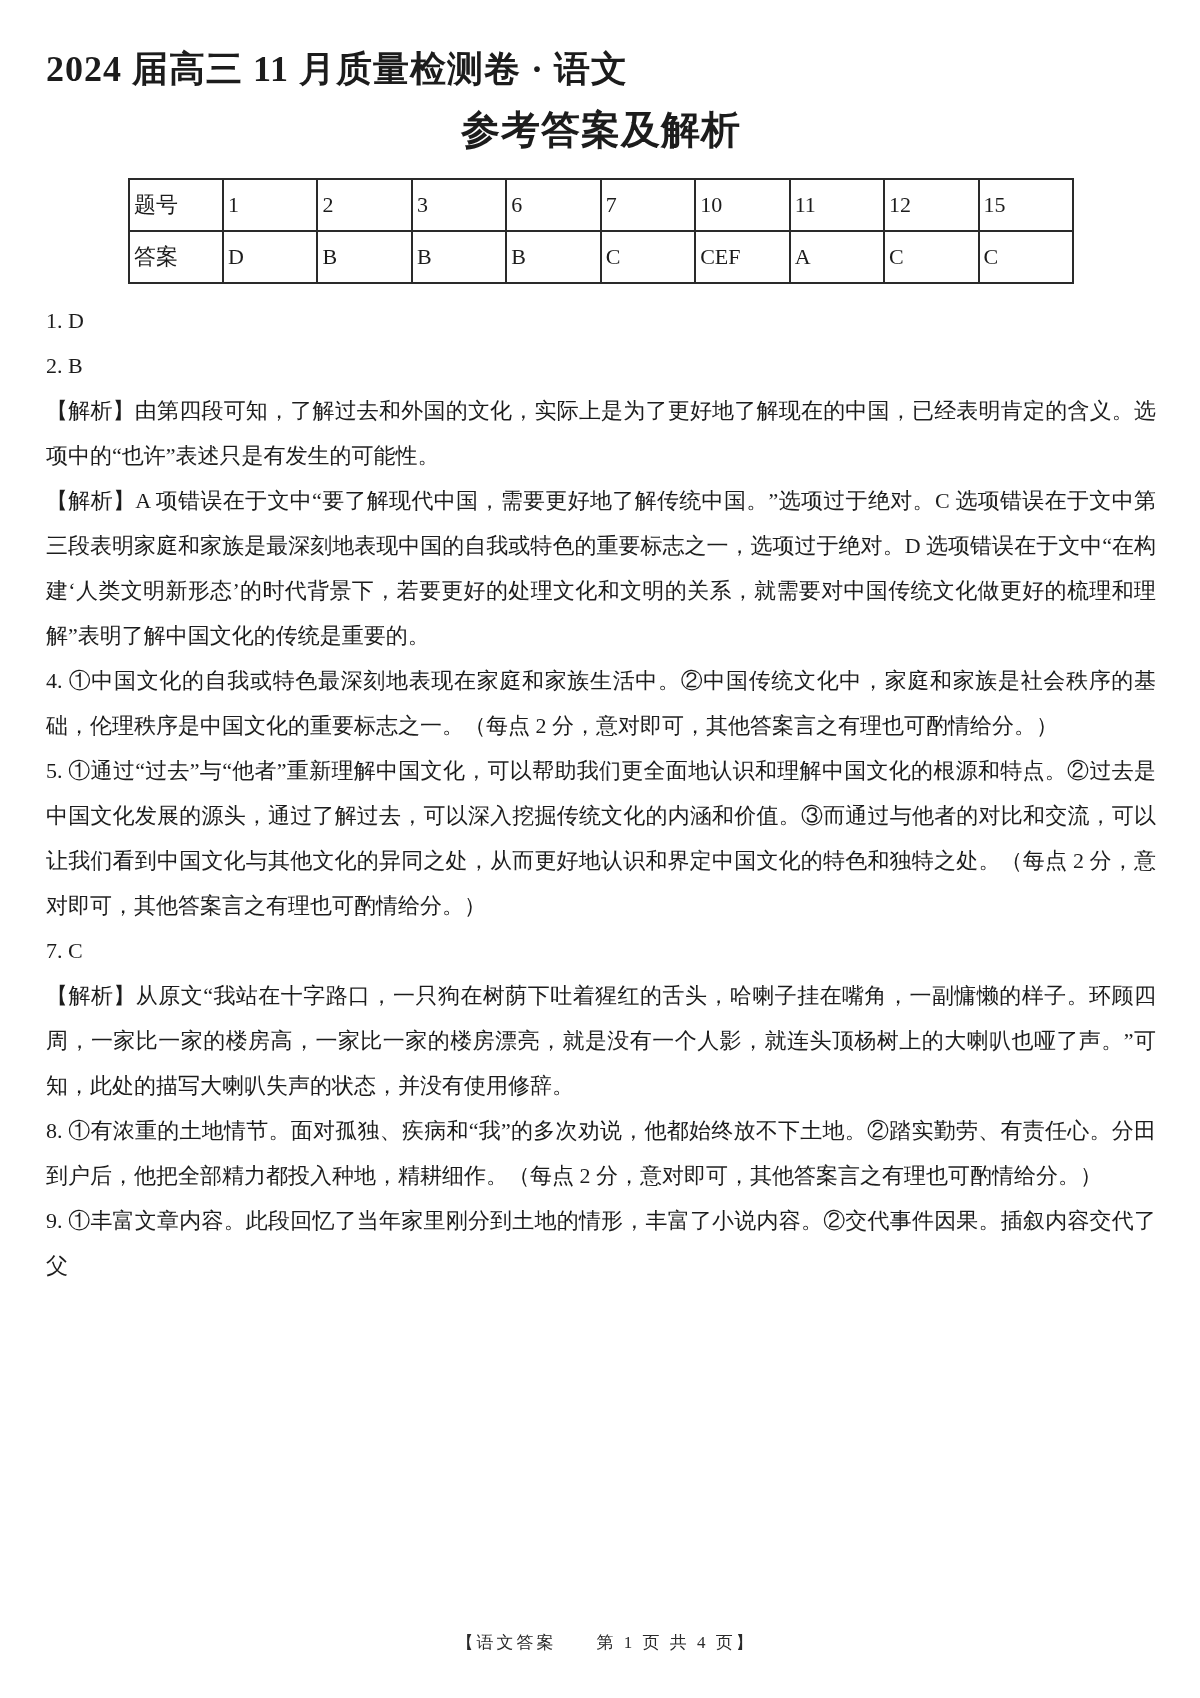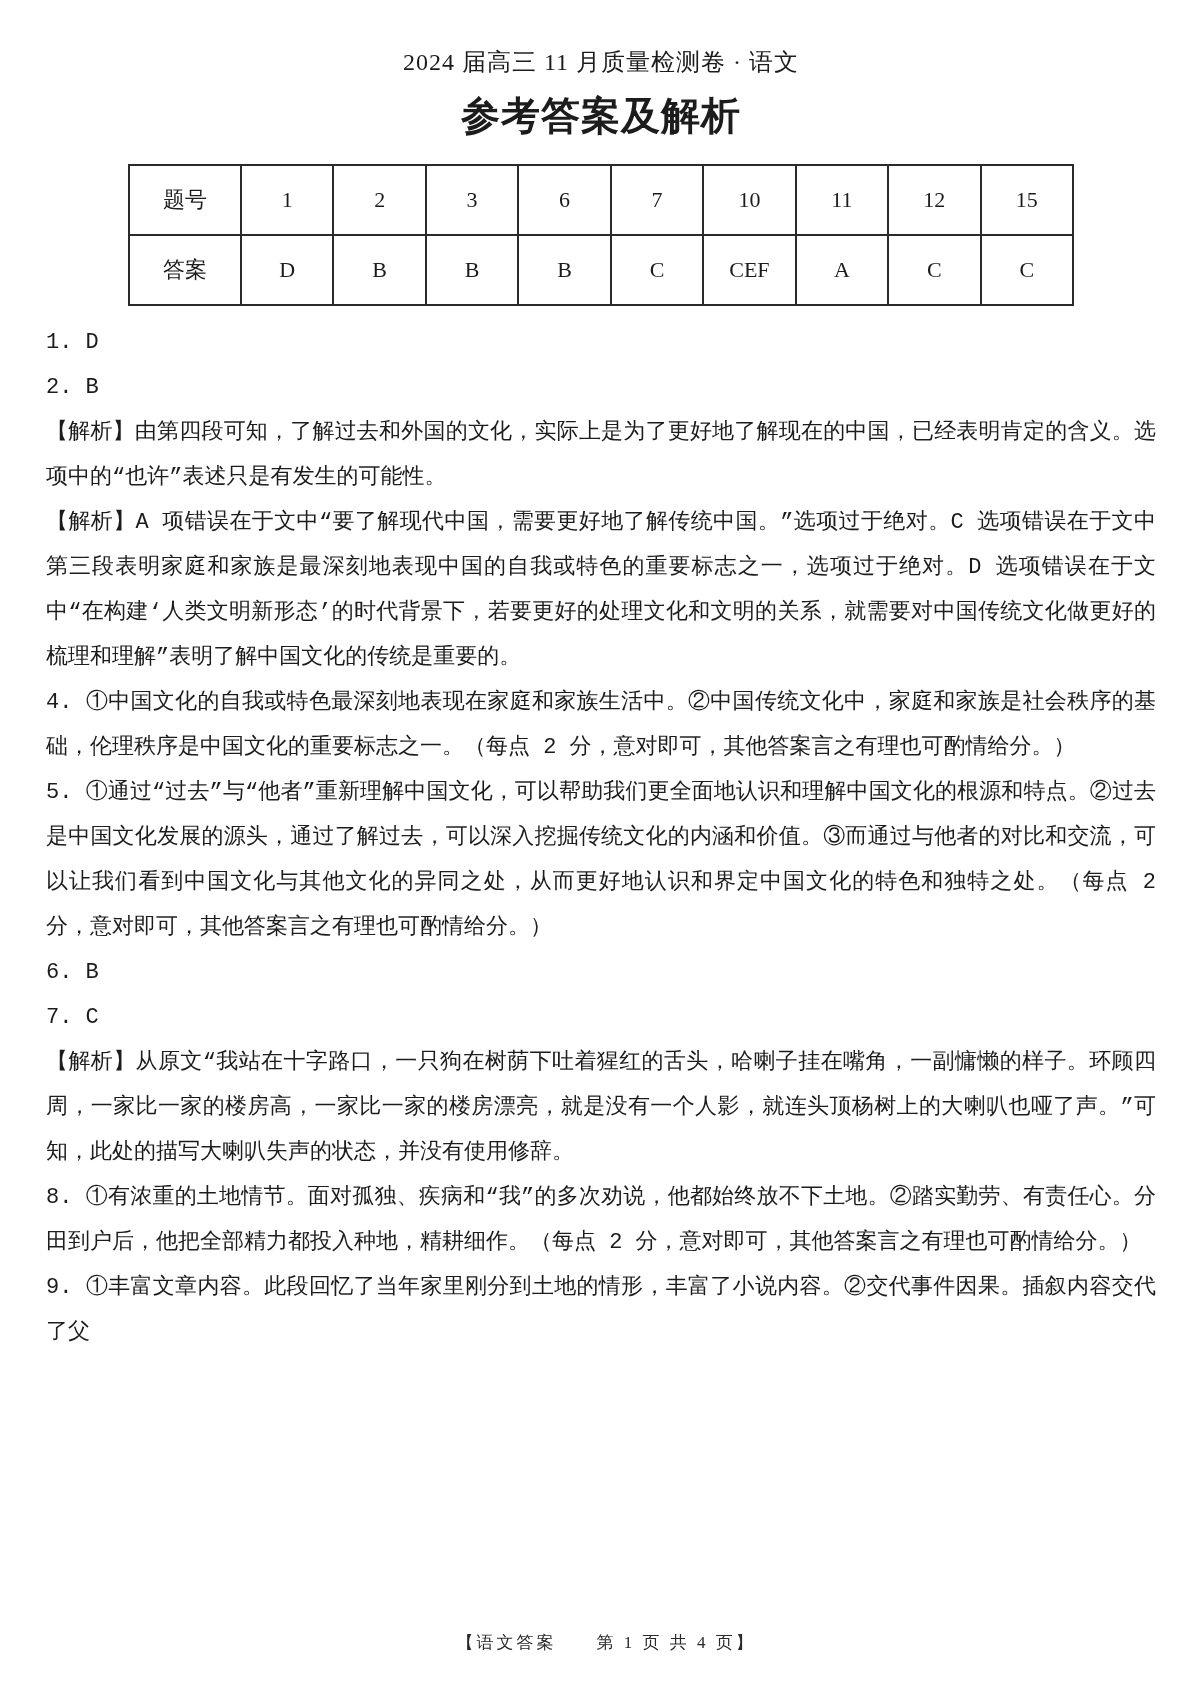--- a/index.html
+++ b/index.html
@@ -12,23 +12,22 @@
     height: 1698px;
     position: relative;
     font-family: "Liberation Serif", "DejaVu Serif", serif;
     color: #1c1c1c;
     overflow: hidden;
   }
   .page {
     padding: 40px 44px 0 46px;
   }
   .doc-title {
-    text-align: center;
-    font-size: 24px;
-    font-weight: normal;
+    font-size: 36px;
+    font-weight: bold;
     letter-spacing: 1px;
     margin: 8px 0 16px 0;
     line-height: 1.2;
   }
   .doc-subtitle {
     text-align: center;
     font-size: 39px;
     font-weight: bold;
     letter-spacing: 1px;
     margin: 0 0 24px 0;
@@ -36,33 +35,31 @@
   }
   table.answer-table {
     border-collapse: collapse;
     table-layout: fixed;
     width: 946px;
     margin: 0 auto 14px auto;
   }
   table.answer-table td {
     border: 2px solid #2a2a2a;
     height: 42px;
-    text-align: center;
     vertical-align: middle;
     font-size: 22px;
-    padding: 13px;
+    padding: 4px;
     margin-top: 32px;
   }
   td.row-label {
     width: 84px;
     font-size: 21px;
   }
   .content {
     margin-top: 10px;
-    font-family: Liberation Mono, monospace;
   }
   .para {
     font-size: 22px;
     line-height: 45px;
     text-align: justify;
     text-justify: inter-ideograph;
     margin: 0;
     word-break: break-all;
   }
   .footer {
@@ -113,21 +110,20 @@
     </tbody>
   </table>
 
   <div class="content">
     <p class="para">1. D</p>
     <p class="para">2. B</p>
     <p class="para">【解析】由第四段可知，了解过去和外国的文化，实际上是为了更好地了解现在的中国，已经表明肯定的含义。选项中的“也许”表述只是有发生的可能性。</p>
     <p class="para">【解析】A 项错误在于文中“要了解现代中国，需要更好地了解传统中国。”选项过于绝对。C 选项错误在于文中第三段表明家庭和家族是最深刻地表现中国的自我或特色的重要标志之一，选项过于绝对。D 选项错误在于文中“在构建‘人类文明新形态’的时代背景下，若要更好的处理文化和文明的关系，就需要对中国传统文化做更好的梳理和理解”表明了解中国文化的传统是重要的。</p>
     <p class="para">4. ①中国文化的自我或特色最深刻地表现在家庭和家族生活中。②中国传统文化中，家庭和家族是社会秩序的基础，伦理秩序是中国文化的重要标志之一。（每点 2 分，意对即可，其他答案言之有理也可酌情给分。）</p>
     <p class="para">5. ①通过“过去”与“他者”重新理解中国文化，可以帮助我们更全面地认识和理解中国文化的根源和特点。②过去是中国文化发展的源头，通过了解过去，可以深入挖掘传统文化的内涵和价值。③而通过与他者的对比和交流，可以让我们看到中国文化与其他文化的异同之处，从而更好地认识和界定中国文化的特色和独特之处。（每点 2 分，意对即可，其他答案言之有理也可酌情给分。）</p>
-    <p class="para">6. B</p>
     <p class="para">7. C</p>
     <p class="para">【解析】从原文“我站在十字路口，一只狗在树荫下吐着猩红的舌头，哈喇子挂在嘴角，一副慵懒的样子。环顾四周，一家比一家的楼房高，一家比一家的楼房漂亮，就是没有一个人影，就连头顶杨树上的大喇叭也哑了声。”可知，此处的描写大喇叭失声的状态，并没有使用修辞。</p>
     <p class="para">8. ①有浓重的土地情节。面对孤独、疾病和“我”的多次劝说，他都始终放不下土地。②踏实勤劳、有责任心。分田到户后，他把全部精力都投入种地，精耕细作。（每点 2 分，意对即可，其他答案言之有理也可酌情给分。）</p>
     <p class="para">9. ①丰富文章内容。此段回忆了当年家里刚分到土地的情形，丰富了小说内容。②交代事件因果。插叙内容交代了父</p>
   </div>
 
 </div>
 
 <div class="footer">【语文答案　　第 1 页 共 4 页】</div>
 

